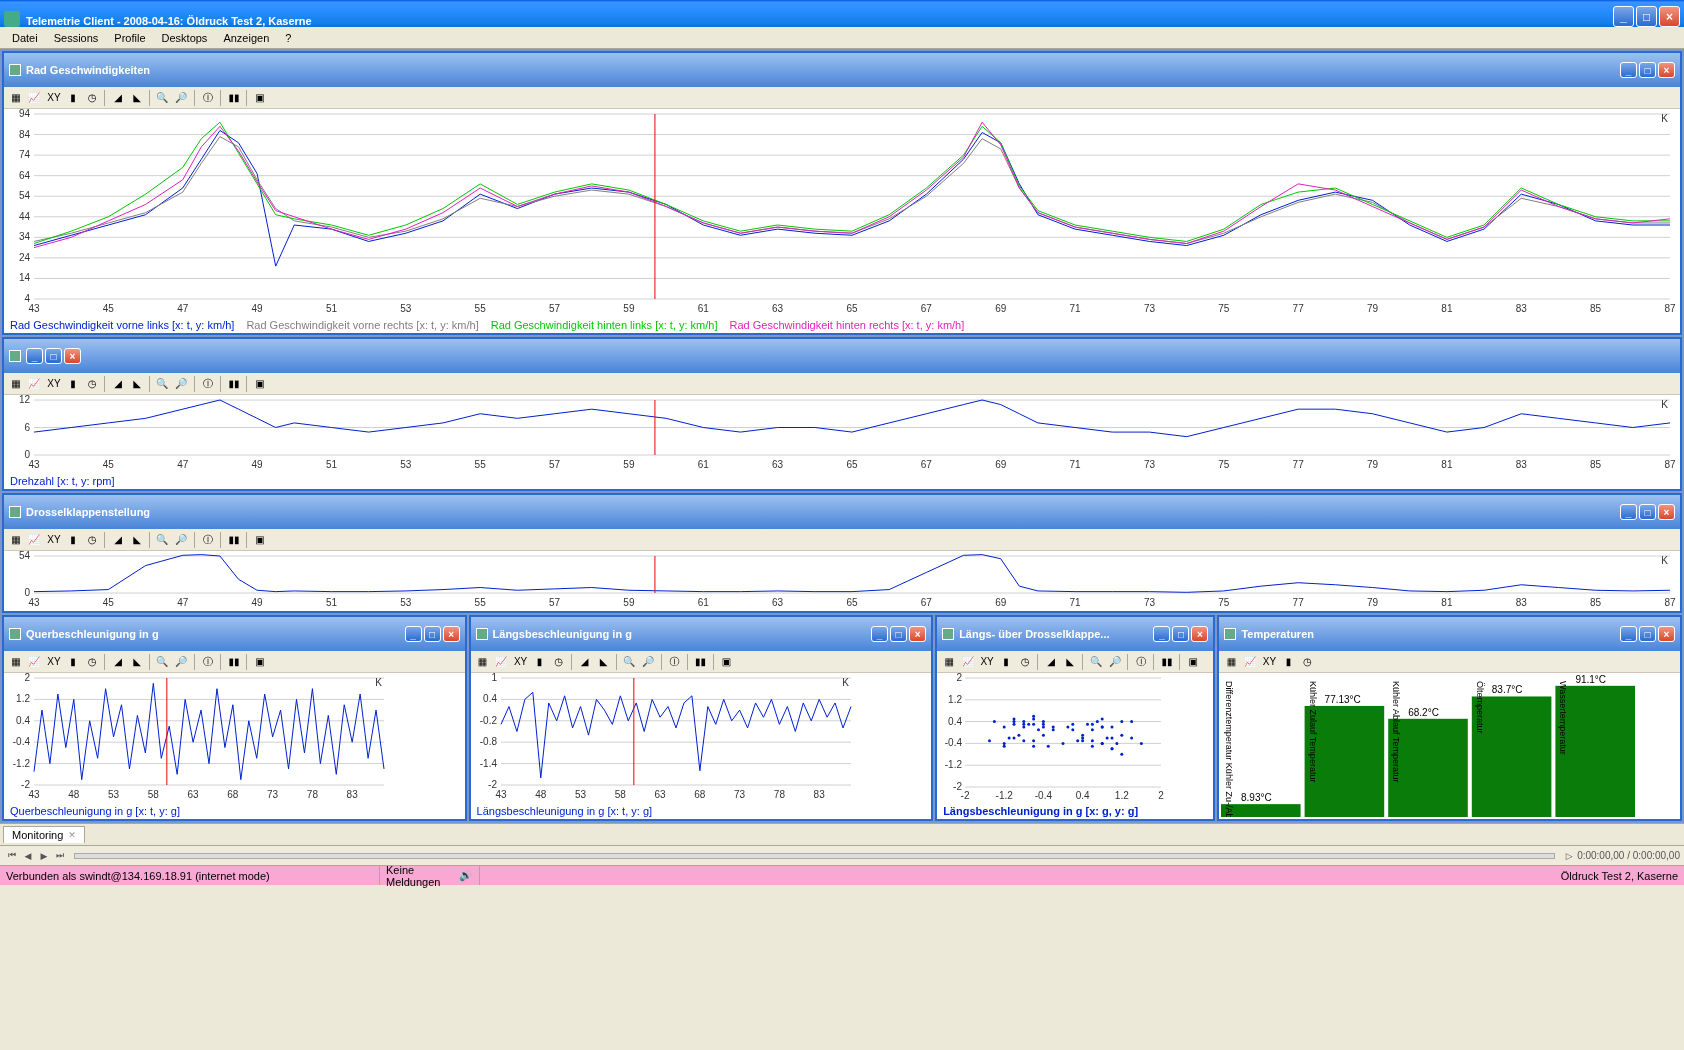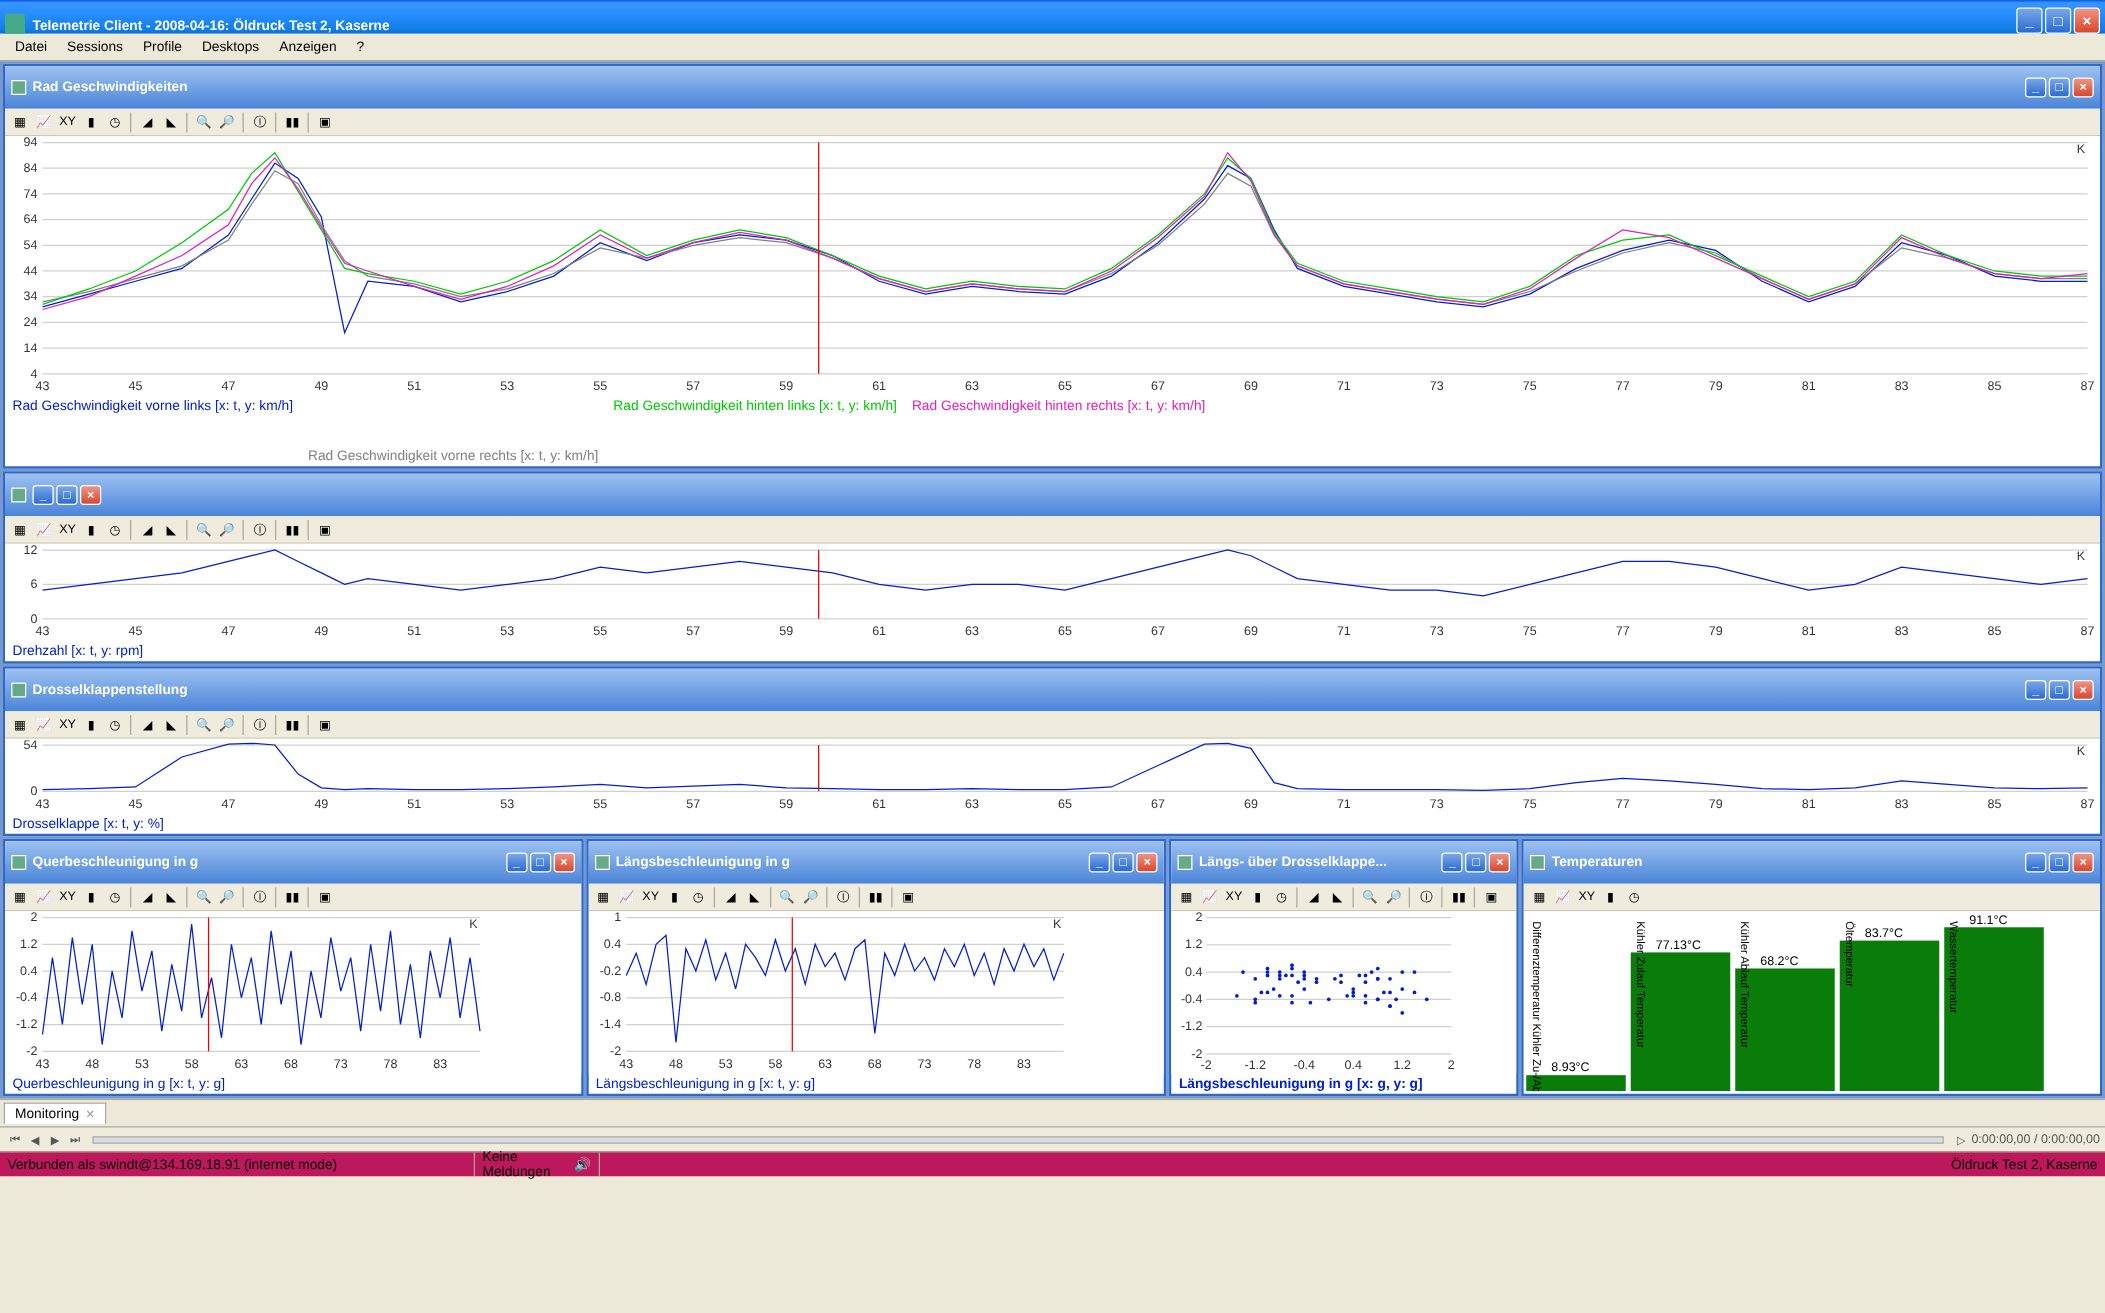--- a/index.html
+++ b/index.html
@@ -28,21 +28,21 @@
 .legend span{white-space:nowrap}
 .row-bottom{display:flex;gap:2px}
 .row-bottom .panel{flex:1;margin-bottom:0}
 .tabs{height:22px;background:#ece9d8;display:flex;align-items:center;padding:0 3px;border-top:1px solid #aca899}
 .tab{background:#fff;border:1px solid #aca899;border-bottom:none;padding:2px 8px;font-size:11px;display:flex;align-items:center;gap:5px}
 .tab .x{color:#999;font-size:9px}
 .playbar{height:20px;background:#efecde;border-top:1px solid #aca899;display:flex;align-items:center;padding:0 4px}
 .play-btn{width:16px;height:16px;display:flex;align-items:center;justify-content:center;font-size:9px;color:#555}
 .play-track{flex:1;height:6px;background:#ddd;border:1px solid #aaa;margin:0 6px}
 .play-time{font-size:10px;color:#555}
-.statusbar{height:20px;background:#be185d;border-top:1px solid #aca899;display:flex;align-items:center;font-size:11px}
+.statusbar{height:20px;background:#f9a8d4;border-top:1px solid #aca899;display:flex;align-items:center;font-size:11px}
 .status-cell{padding:0 6px;border-right:1px solid #aca899;height:100%;display:flex;align-items:center}
 svg{display:block}
 .axis-text{font-size:10px;fill:#333}
 .grid-line{stroke:#d0d0d0;stroke-width:1}
 .cursor-line{stroke:#e00;stroke-width:1}
 .bar-rect{fill:#0a7c0a}
 .bar-label{font-size:9px;fill:#000;writing-mode:vertical-rl;text-orientation:mixed}
 .bar-val{font-size:10px;fill:#000}
 </style>
 </head>
@@ -146,21 +146,21 @@
           <text x="1664" y="13" class="axis-text" text-anchor="end">K</text>
           <path d="M30,136.55555555555554L67.18181818181819,126.27777777777777L104.36363636363636,116L141.54545454545453,105.72222222222223L178.72727272727272,79L197.31818181818184,50.22222222222223L215.9090909090909,21.444444444444457L234.5,33.77777777777777L253.09090909090907,64.6111111111111L271.6818181818182,157.11111111111111L290.27272727272725,116L327.45454545454544,120.11111111111111L364.6363636363637,132.44444444444446L401.8181818181818,124.22222222222221L439,111.88888888888889L476.18181818181813,85.16666666666667L513.3636363636364,99.55555555555556L550.5454545454545,85.16666666666667L587.7272727272726,79L624.9090909090909,83.11111111111111L662.0909090909091,95.44444444444446L699.2727272727274,116L736.4545454545455,126.27777777777777L773.6363636363636,120.11111111111111L810.8181818181819,124.22222222222221L848,126.27777777777777L885.1818181818181,111.88888888888889L922.3636363636363,85.16666666666667L959.5454545454546,50.22222222222223L978.1363636363637,23.5L996.7272727272727,33.77777777777777L1015.3181818181819,74.88888888888889L1033.909090909091,105.72222222222223L1071.090909090909,120.11111111111111L1108.2727272727273,126.27777777777777L1145.4545454545453,132.44444444444446L1182.6363636363637,136.55555555555554L1219.8181818181818,126.27777777777777L1257,105.72222222222223L1294.1818181818182,91.33333333333333L1331.3636363636363,83.11111111111111L1368.5454545454547,91.33333333333333L1405.7272727272727,116L1442.909090909091,132.44444444444446L1480.090909090909,120.11111111111111L1517.2727272727273,85.16666666666667L1554.4545454545453,95.44444444444446L1591.6363636363637,111.88888888888889L1628.8181818181818,116L1666,116" stroke="#0020d0" fill="none" stroke-width="1"></path>
           <path d="M30,132.44444444444446L67.18181818181819,124.22222222222221L104.36363636363636,113.94444444444444L141.54545454545453,103.66666666666667L178.72727272727272,83.11111111111111L197.31818181818184,54.33333333333334L215.9090909090909,27.611111111111114L234.5,37.888888888888886L253.09090909090907,70.77777777777777L271.6818181818182,99.55555555555556L290.27272727272725,111.88888888888889L327.45454545454544,118.05555555555556L364.6363636363637,128.33333333333334L401.8181818181818,122.16666666666667L439,109.83333333333333L476.18181818181813,89.27777777777779L513.3636363636364,97.5L550.5454545454545,87.22222222222221L587.7272727272726,81.05555555555556L624.9090909090909,85.16666666666667L662.0909090909091,97.5L699.2727272727274,113.94444444444444L736.4545454545455,124.22222222222221L773.6363636363636,118.05555555555556L810.8181818181819,122.16666666666667L848,124.22222222222221L885.1818181818181,109.83333333333333L922.3636363636363,87.22222222222221L959.5454545454546,54.33333333333334L978.1363636363637,29.666666666666657L996.7272727272727,39.94444444444446L1015.3181818181819,79L1033.909090909091,103.66666666666667L1071.090909090909,118.05555555555556L1108.2727272727273,124.22222222222221L1145.4545454545453,130.38888888888889L1182.6363636363637,134.5L1219.8181818181818,124.22222222222221L1257,107.77777777777779L1294.1818181818182,93.38888888888889L1331.3636363636363,85.16666666666667L1368.5454545454547,93.38888888888889L1405.7272727272727,113.94444444444444L1442.909090909091,130.38888888888889L1480.090909090909,118.05555555555556L1517.2727272727273,89.27777777777779L1554.4545454545453,97.5L1591.6363636363637,109.83333333333333L1628.8181818181818,113.94444444444444L1666,113.94444444444444" stroke="#808080" fill="none" stroke-width="1"></path>
           <path d="M30,134.5L67.18181818181819,122.16666666666667L104.36363636363636,107.77777777777779L141.54545454545453,85.16666666666667L178.72727272727272,58.44444444444443L197.31818181818184,29.666666666666657L215.9090909090909,13.2222222222222L234.5,44.05555555555557L253.09090909090907,74.88888888888889L271.6818181818182,105.72222222222223L290.27272727272725,109.83333333333333L327.45454545454544,116L364.6363636363637,126.27777777777777L401.8181818181818,116L439,99.55555555555556L476.18181818181813,74.88888888888889L513.3636363636364,95.44444444444446L550.5454545454545,83.11111111111111L587.7272727272726,74.88888888888889L624.9090909090909,81.05555555555556L662.0909090909091,95.44444444444446L699.2727272727274,111.88888888888889L736.4545454545455,122.16666666666667L773.6363636363636,116L810.8181818181819,120.11111111111111L848,122.16666666666667L885.1818181818181,105.72222222222223L922.3636363636363,79L959.5454545454546,46.111111111111114L978.1363636363637,17.333333333333343L996.7272727272727,33.77777777777777L1015.3181818181819,76.94444444444443L1033.909090909091,101.6111111111111L1071.090909090909,116L1108.2727272727273,122.16666666666667L1145.4545454545453,128.33333333333334L1182.6363636363637,132.44444444444446L1219.8181818181818,120.11111111111111L1257,95.44444444444446L1294.1818181818182,83.11111111111111L1331.3636363636363,79L1368.5454545454547,95.44444444444446L1405.7272727272727,111.88888888888889L1442.909090909091,128.33333333333334L1480.090909090909,116L1517.2727272727273,79L1554.4545454545453,95.44444444444446L1591.6363636363637,107.77777777777779L1628.8181818181818,111.88888888888889L1666,111.88888888888889" stroke="#00c800" fill="none" stroke-width="1"></path>
           <path d="M30,138.61111111111111L67.18181818181819,128.33333333333334L104.36363636363636,111.88888888888889L141.54545454545453,95.44444444444446L178.72727272727272,70.77777777777777L197.31818181818184,37.888888888888886L215.9090909090909,17.333333333333343L234.5,42L253.09090909090907,72.83333333333334L271.6818181818182,101.6111111111111L290.27272727272725,107.77777777777779L327.45454545454544,120.11111111111111L364.6363636363637,130.38888888888889L401.8181818181818,120.11111111111111L439,103.66666666666667L476.18181818181813,79L513.3636363636364,97.5L550.5454545454545,85.16666666666667L587.7272727272726,76.94444444444443L624.9090909090909,83.11111111111111L662.0909090909091,97.5L699.2727272727274,113.94444444444444L736.4545454545455,124.22222222222221L773.6363636363636,118.05555555555556L810.8181818181819,122.16666666666667L848,124.22222222222221L885.1818181818181,107.77777777777779L922.3636363636363,81.05555555555556L959.5454545454546,48.16666666666666L978.1363636363637,13.2222222222222L996.7272727272727,35.833333333333314L1015.3181818181819,79L1033.909090909091,103.66666666666667L1071.090909090909,118.05555555555556L1108.2727272727273,124.22222222222221L1145.4545454545453,130.38888888888889L1182.6363636363637,134.5L1219.8181818181818,122.16666666666667L1257,97.5L1294.1818181818182,74.88888888888889L1331.3636363636363,81.05555555555556L1368.5454545454547,97.5L1405.7272727272727,113.94444444444444L1442.909090909091,130.38888888888889L1480.090909090909,118.05555555555556L1517.2727272727273,81.05555555555556L1554.4545454545453,97.5L1591.6363636363637,109.83333333333333L1628.8181818181818,113.94444444444444L1666,109.83333333333333" stroke="#e020c0" fill="none" stroke-width="1"></path>
           <line x1="650.9363636363638" y1="5" x2="650.9363636363638" y2="190" class="cursor-line"></line>
         </svg>
       </div>
     <div class="legend" id="leg-speed">
         <span style="color: rgb(0, 32, 208);">Rad Geschwindigkeit vorne links [x: t, y: km/h]</span>
-        <span style="color: rgb(128, 128, 128); margin-top: 40px;">Rad Geschwindigkeit vorne rechts [x: t, y: km/h]</span>
+        <span style="color: rgb(128, 128, 128);">Rad Geschwindigkeit vorne rechts [x: t, y: km/h]</span>
         <span style="color: rgb(0, 200, 0);">Rad Geschwindigkeit hinten links [x: t, y: km/h]</span>
         <span style="color: rgb(224, 32, 192);">Rad Geschwindigkeit hinten rechts [x: t, y: km/h]</span>
       </div>
   </div>
 
   <div class="panel">
     <div class="panel-head">
       <span class="ph-icon"></span>
       <div class="win-btns">
         <div class="win-btn win-min">_</div>
@@ -283,23 +283,20 @@
           <text x="1294.1818181818182" y="55" class="axis-text" text-anchor="middle">77</text>
           <text x="1368.5454545454547" y="55" class="axis-text" text-anchor="middle">79</text>
           <text x="1442.909090909091" y="55" class="axis-text" text-anchor="middle">81</text>
           <text x="1517.2727272727273" y="55" class="axis-text" text-anchor="middle">83</text>
           <text x="1591.6363636363637" y="55" class="axis-text" text-anchor="middle">85</text>
           <text x="1666" y="55" class="axis-text" text-anchor="middle">87</text>
           <text x="1664" y="13" class="axis-text" text-anchor="end">K</text>
           <path d="M30,40.62962962962963L67.18181818181819,39.94444444444444L104.36363636363636,38.574074074074076L141.54545454545453,14.592592592592595L178.72727272727272,4.3148148148148096L197.31818181818184,3.6296296296296333L215.9090909090909,5L234.5,28.296296296296298L253.09090909090907,39.25925925925926L271.6818181818182,40.62962962962963L290.27272727272725,39.94444444444444L327.45454545454544,40.62962962962963L364.6363636363637,40.62962962962963L401.8181818181818,39.94444444444444L439,38.574074074074076L476.18181818181813,36.51851851851852L513.3636363636364,39.25925925925926L550.5454545454545,37.888888888888886L587.7272727272726,36.51851851851852L624.9090909090909,39.25925925925926L662.0909090909091,39.94444444444444L699.2727272727274,40.62962962962963L736.4545454545455,40.62962962962963L773.6363636363636,39.94444444444444L810.8181818181819,40.62962962962963L848,40.62962962962963L885.1818181818181,38.574074074074076L922.3636363636363,21.444444444444443L959.5454545454546,4.3148148148148096L978.1363636363637,3.6296296296296333L996.7272727272727,7.7407407407407405L1015.3181818181819,35.14814814814815L1033.909090909091,39.94444444444444L1071.090909090909,40.62962962962963L1108.2727272727273,40.62962962962963L1145.4545454545453,40.62962962962963L1182.6363636363637,41.31481481481482L1219.8181818181818,39.94444444444444L1257,35.14814814814815L1294.1818181818182,31.72222222222222L1331.3636363636363,33.77777777777778L1368.5454545454547,36.51851851851852L1405.7272727272727,39.94444444444444L1442.909090909091,40.62962962962963L1480.090909090909,39.25925925925926L1517.2727272727273,33.77777777777778L1554.4545454545453,36.51851851851852L1591.6363636363637,39.25925925925926L1628.8181818181818,39.94444444444444L1666,39.25925925925926" stroke="#0020d0" fill="none" stroke-width="1"></path>
           <line x1="650.9363636363638" y1="5" x2="650.9363636363638" y2="42" class="cursor-line"></line>
         </svg>
-      </div>
-    <div class="legend" id="leg-throttle">
-        <span style="color: rgb(0, 32, 208);">Drosselklappe [x: t, y: %]</span>
       </div>
   </div>
 
   <div class="row-bottom">
     <div class="panel">
       <div class="panel-head">
         <span class="ph-icon"></span>
         <span class="ph-title">Querbeschleunigung in g</span>
         <div class="win-btns">
             <div class="win-btn win-min">_</div>

